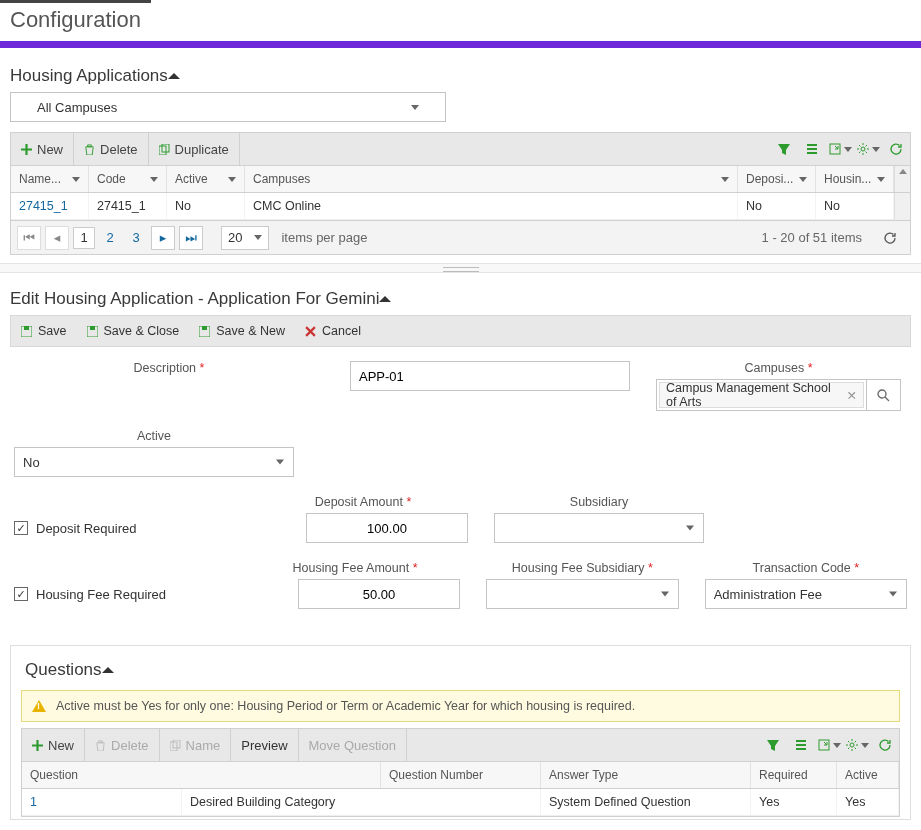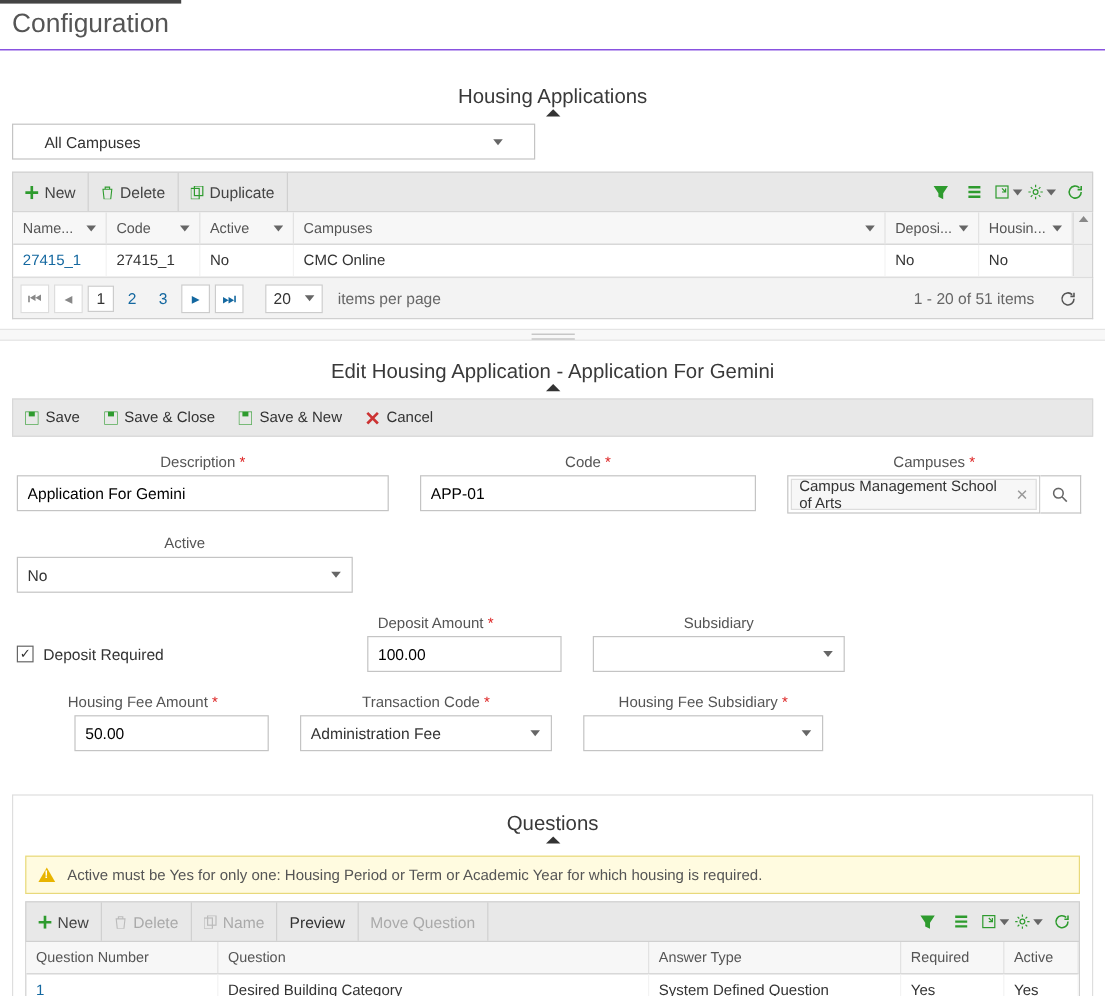--- a/index.html
+++ b/index.html
@@ -1,19 +1,19 @@
 <!DOCTYPE html>
 <html><head>
 <meta charset="utf-8">
 <style>
   * { box-sizing: border-box; margin: 0; padding: 0; font-family: "Segoe UI", Arial, sans-serif; }
   body { background: #fff; font-size: 13px; color: #333; width: 921px; }
   .page-title { font-size: 22px; font-weight: 400; color: #555; padding: 4px 10px 8px; border-top: 3px solid #444; display: inline-block; }
-  .page-title-wrap { border-bottom: 1px solid #6d28d9; margin-bottom: 21px; }
-  .section-header { display: flex; align-items: center; justify-content: center; padding: 8px 10px 6px; flex-direction: column; }
+  .page-title-wrap { border-bottom: 7px solid #6d28d9; margin-bottom: 10px; }
+  .section-header { display: flex; align-items: center; justify-content: flex-start; padding: 8px 10px 6px; }
   .section-header h2 { font-size: 17px; font-weight: 500; color: #393939; }
   .caret-up { width: 0; height: 0; border-left: 6px solid transparent; border-right: 6px solid transparent; border-bottom: 6px solid #333; display: inline-block; cursor: pointer; }
   .caret-down-s { width: 0; height: 0; border-left: 4px solid transparent; border-right: 4px solid transparent; border-top: 5px solid #666; display: inline-block; vertical-align: middle; margin-left: 2px; }
   .dropdown { display: inline-flex; align-items: center; justify-content: space-between; border: 1px solid #c4c4c4; height: 30px; padding: 0 26px; background: #fff; cursor: pointer; }
   .dropdown.campus { width: 436px; margin: 0 10px 10px; }
   .toolbar { background: #e8e8e8; border: 1px solid #d0d0d0; margin: 0 10px; display: flex; align-items: stretch; height: 34px; }
   .tbtn { display: inline-flex; align-items: center; gap: 5px; padding: 0 10px; border-right: 1px solid #d0d0d0; cursor: pointer; color: #444; }
   .tbtn.disabled { color: #aaa; }
   .tbtn:last-child { border-right: none; }
   .tbtn .ic { width: 11px; height: 11px; display: inline-block; }
@@ -51,21 +51,21 @@
   .input { border:1px solid #c4c4c4; height:30px; padding:0 8px; font-size:13px; background:#fff; }
   .sel-wrap { position:relative; }
   .sel-wrap .caret-down-s { position:absolute; right:10px; top:50%; transform:translateY(-50%); }
   .multi { border:1px solid #c4c4c4; height:32px; display:flex; }
   .chip { background:#f7f7f7; border:1px solid #ddd; display:inline-flex; align-items:center; padding:0 6px; gap:8px; margin:2px; font-size:12.5px; flex:1; justify-content:space-between; }
   .chip .x { color:#999; cursor:pointer; }
   .srch-btn { width:34px; border:1px solid #c4c4c4; border-left:none; display:flex; align-items:center; justify-content:center; background:#fff; }
   .check-line { display:flex; align-items:center; gap:8px; height:30px; }
   .check-box { width:14px; height:14px; border:1px solid #666; display:inline-flex; align-items:center; justify-content:center; background:#fff; }
   .check-box.checked::after { content:"✓"; font-size:11px; line-height:1; color:#333; }
-  .num { text-align:left;margin-left:48px; }
+  .num { text-align:center;margin-left:48px; }
   .questions-wrap { border:1px solid #dedede; margin: 14px 10px 0; padding-bottom:2px; }
   .alert { background:#fffbe0; border:1px solid #e8d97b; margin: 6px 10px; padding: 8px 10px; display:flex; gap:10px; align-items:center; font-size:12.5px; color:#555; }
   .warn-ic { width:0;height:0;border-left:7px solid transparent;border-right:7px solid transparent;border-bottom:12px solid #e8b400; position:relative; }
   .warn-ic::after { content:"!"; position:absolute; left:-2px; top:1px; color:#fff; font-size:9px; font-weight:bold; }
   svg { display:block; }
 </style>
 </head>
 <body>
 
 
@@ -242,24 +242,22 @@
         </svg>
       </span>
       <span>Cancel</span>
     </div>
 </div>
 
 <div class="form-body">
   <div class="row">
     <div class="field" style="width:310px">
       <label><span>Description</span> <span class="req">*</span></label>
-      <input class="input" value="Application For Gemini" style="">
     </div>
     <div class="field" style="width:280px">
-      <label><span>Code</span> <span class="req">*</span></label>
       <input class="input" value="APP-01" style="">
     </div>
     <div class="field" style="width:245px">
       <label><span>Campuses</span> <span class="req">*</span></label>
       <div style="display:flex">
         <div class="multi" style="flex:1">
           <span class="chip">
             <span>Campus Management School of Arts</span>
             <span class="x">✕</span>
           </span>
@@ -300,40 +298,46 @@
     <div class="field" style="width:210px">
       <label>Subsidiary</label>
       <div class="sel-wrap">
           <div class="input"></div>
           <span class="caret-down-s"></span>
         </div>
     </div>
   </div>
 
   <div class="row" style="align-items:flex-end">
+    <div style="width:218px">
+      <div class="check-line">
+        <span class="check-box checked"></span>
+        <span>Housing Fee Required</span>
+      </div>
+    </div>
     <div class="field" style="width:210px">
       <label><span>Housing Fee Amount</span> <span class="req">*</span></label>
       <input class="input num" value="50.00" style="">
+    </div>
+    <div class="field" style="width:200px">
+      <label><span>Housing Fee Subsidiary</span> <span class="req">*</span></label>
+      <div class="sel-wrap">
+          <div class="input"></div>
+          <span class="caret-down-s"></span>
+        </div>
     </div>
     <div class="field" style="width:210px">
       <label><span>Transaction Code</span> <span class="req">*</span></label>
       <div class="sel-wrap">
           <div class="input" style="display:flex;align-items:center">
             <span>Administration Fee</span>
           </div>
           <span class="caret-down-s"></span>
         </div>
     </div>
-    <div class="field" style="width:200px">
-      <label><span>Housing Fee Subsidiary</span> <span class="req">*</span></label>
-      <div class="sel-wrap">
-          <div class="input"></div>
-          <span class="caret-down-s"></span>
-        </div>
-    </div>
   </div>
 </div>
 
 
 <div class="questions-wrap">
   <div class="section-header" style="padding:14px 14px 4px">
     <h2>Questions</h2>
     <span class="caret-up"></span>
   </div>
   <div class="alert">
@@ -394,25 +398,25 @@
       </div>
     <div class="ticon">
         <svg viewBox="0 0 14 14">
           <path d="M12 7a5 5 0 1 1-1.5-3.5M12 2v3h-3" fill="none" stroke="#2e9b2e" stroke-width="1.3"></path>
         </svg>
       </div>
   </div>
 
   <div class="grid" style="margin:0 10px">
     <div class="grid-head">
+      <div class="gh" style="flex:1">
+          <span>Question</span>
+        </div>
       <div class="gh" style="width:160px">
           <span>Question Number</span>
-        </div>
-      <div class="gh" style="flex:1">
-          <span>Question</span>
         </div>
       <div class="gh" style="width:210px">
           <span>Answer Type</span>
         </div>
       <div class="gh" style="width:86px">
           <span>Required</span>
         </div>
       <div class="gh" style="width:62px">
           <span>Active</span>
         </div>

